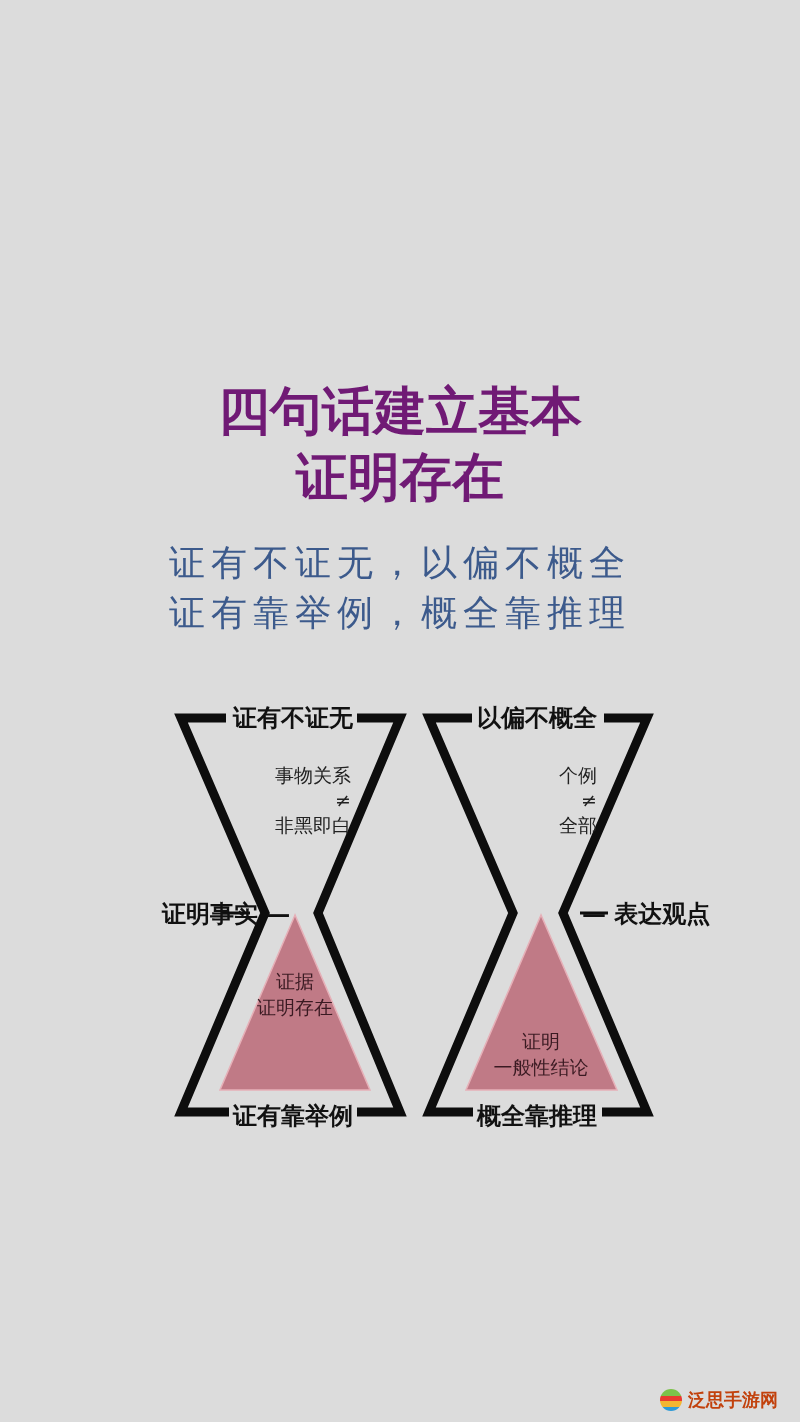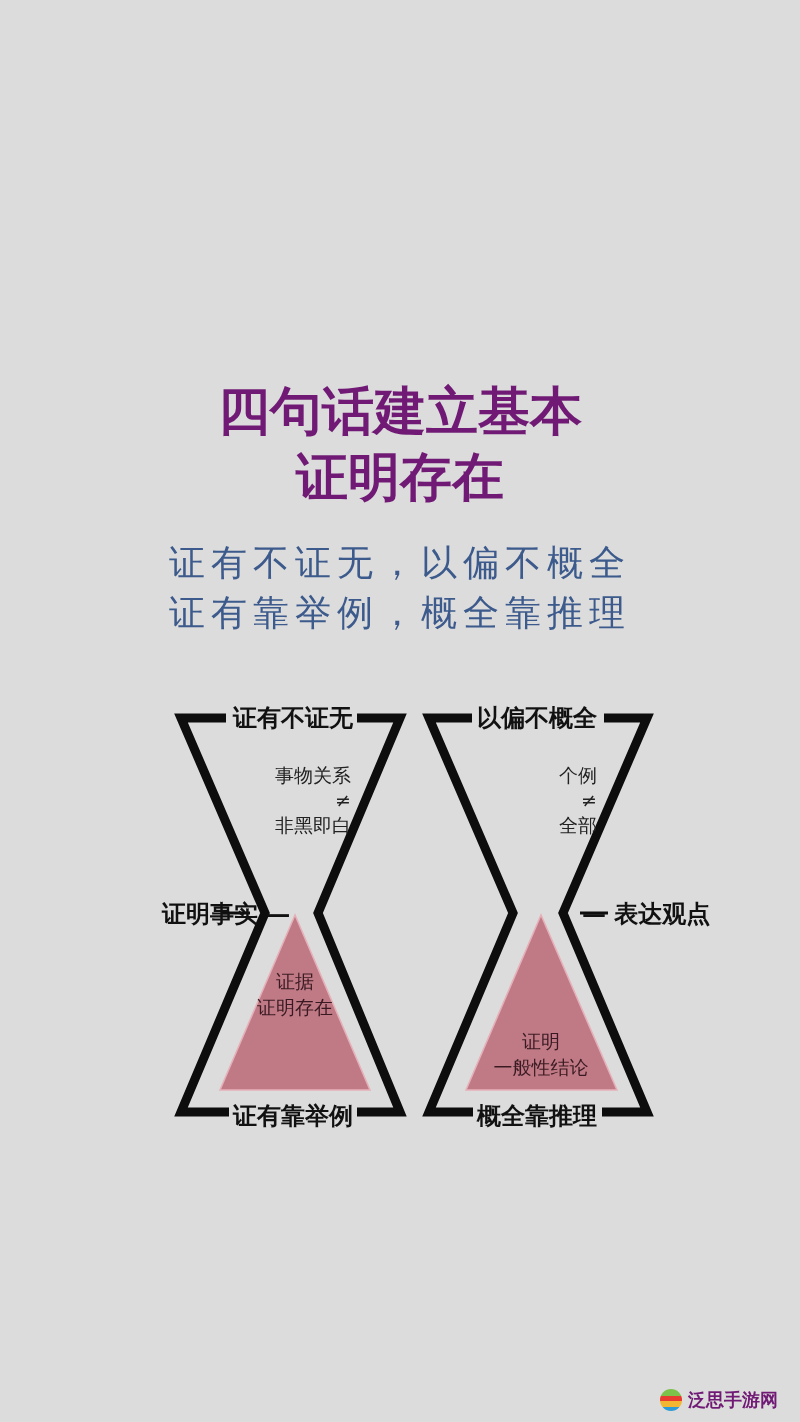--- a/index.html
+++ b/index.html
@@ -35,21 +35,21 @@
   }
   .tri-text {
     position: absolute; text-align: center; color: #3a1a22;
     font-family: "DejaVu Serif", serif; font-size: 19px; line-height: 26px;
   }
   .watermark {
     position: absolute; right: 22px; bottom: 10px; display: flex; align-items: center; gap: 6px;
   }
   .wm-logo { width: 22px; height: 22px; border-radius: 50%;
     background: linear-gradient(180deg, #7cc24a 0 30%, #e93a2f 30% 55%, #f2b632 55% 80%, #2e9ad6 80%); }
-  .wm-text { color: #701a75; font-weight: bold; font-size: 18px; font-family: Liberation Mono, monospace; }
+  .wm-text { color: #c2410c; font-weight: bold; font-size: 18px; font-family: Liberation Mono, monospace; }
 </style>
 </head>
 <body>
 
 <div class="title" style="top:378px;">四句话建立基本</div>
 <div class="title" style="top:444px;">证明存在</div>
 
 <div class="subtitle" style="top:540px;">证有不证无，以偏不概全</div>
 <div class="subtitle" style="top:590px;">证有靠举例，概全靠推理</div>
 

